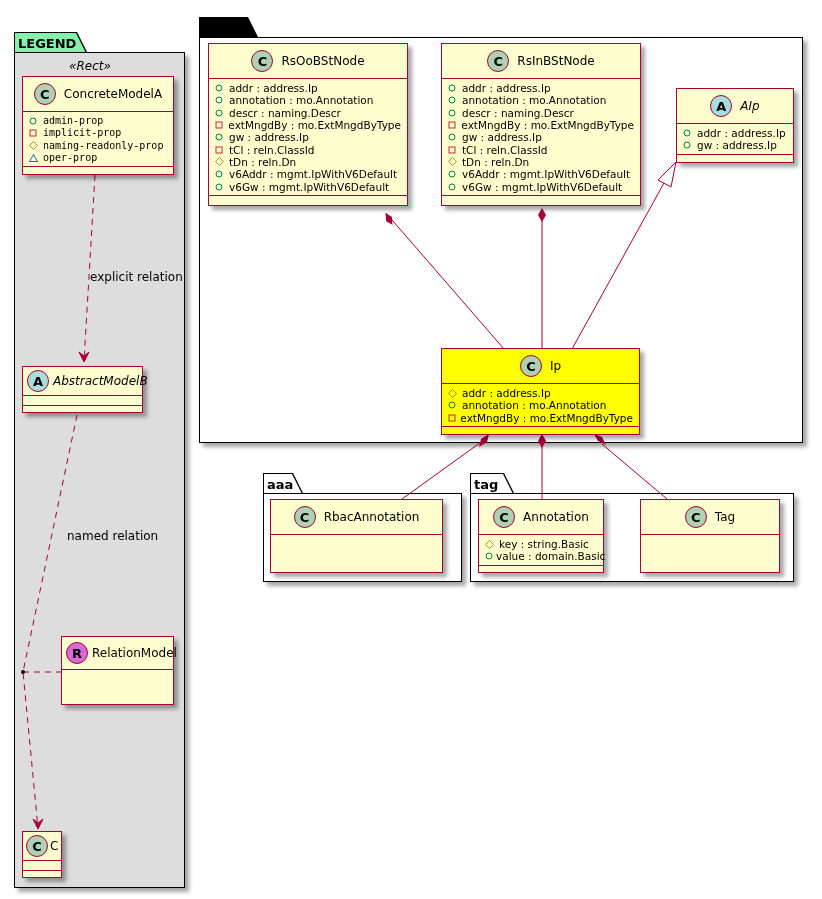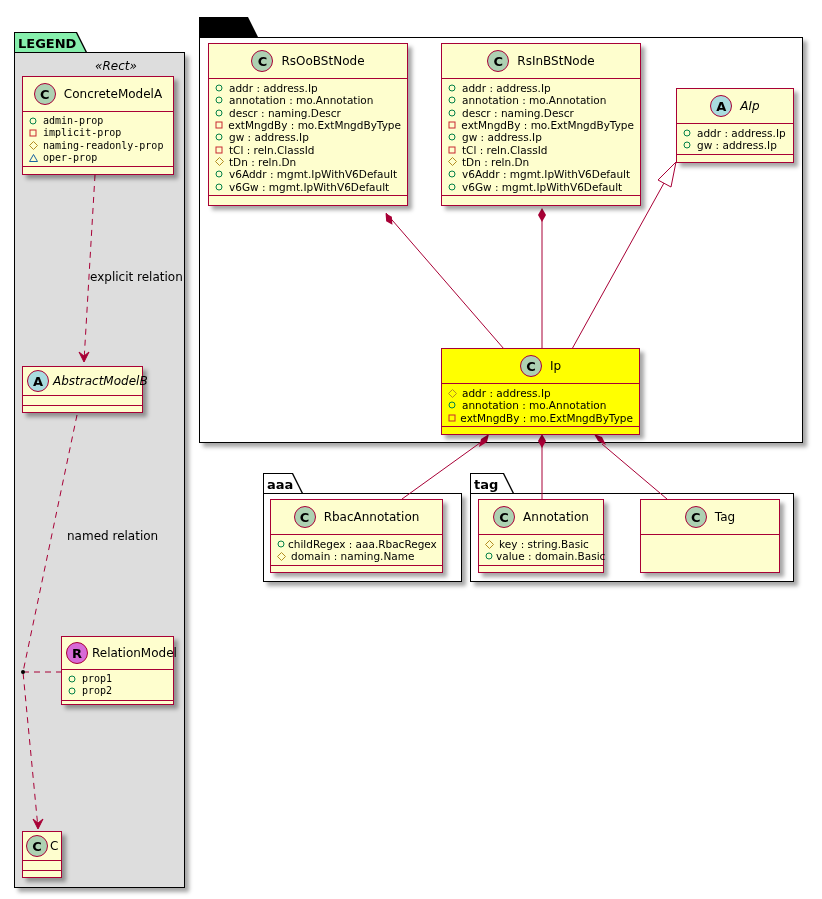--- a/index.html
+++ b/index.html
@@ -38,21 +38,21 @@
   .stereo { position:absolute; font-style:italic; font-size:12px; color:#000; }
   .rel-label { position:absolute; font-size:12px; color:#000; white-space:nowrap; }
 </style>
 </head>
 <body>
 
 <div class="legend">
   <div class="pkg-tab-bg" style="left:14px;top:32px;width:73px;"></div>
   <div class="pkg-tab" style="left:15px;top:33px;width:71px;border:none;background:#86efac;">LEGEND</div>
   <div class="pkg-body" style="left:14px;top:52px;width:171px;height:836px;"></div>
-  <div class="stereo" style="left:95px;top:59px;text-align:center;">«Rect»</div>
+  <div class="stereo" style="left:69px;top:59px;text-align:center;">«Rect»</div>
 </div>
 
 <div>
   <div class="pkg-tab-bg" style="left:199px;top:17px;width:59px;"></div>
   <div class="pkg-tab" style="left:200px;top:18px;width:57px;border:none;margin-top:26px;">mgmt</div>
   <div class="pkg-body" style="left:199px;top:37px;width:604px;height:406px;"></div>
 </div>
 
 <div>
   <div class="pkg-tab-bg" style="left:263px;top:473px;width:40px;"></div>
@@ -166,38 +166,20 @@
 </div>
 
 <div class="rel-label" style="left:90px;top:270px;">explicit relation</div>
 <div class="rel-label" style="left:67px;top:529px;">named relation</div>
 
 <div class="cls" style="left:61px;top:636px;width:113px;height:69px;">
   <div class="cls-head left" style="height:32px;">
     <span class="badge r">R</span>
     <span>RelationModel</span>
   </div>
-  <div class="attrs" style="font-family:'DejaVu Sans Mono', monospace;font-size:10px;">
-      <div class="attr">
-        <span class="vis">
-          <svg width="8" height="8">
-            <circle cx="4" cy="4" r="3" fill="none" stroke="#038048" stroke-width="1"></circle>
-          </svg>
-        </span>
-        <span>prop1</span>
-      </div>
-      <div class="attr">
-        <span class="vis">
-          <svg width="8" height="8">
-            <circle cx="4" cy="4" r="3" fill="none" stroke="#038048" stroke-width="1"></circle>
-          </svg>
-        </span>
-        <span>prop2</span>
-      </div>
-    </div>
   <div class="methods"></div>
 </div>
 
 <div class="cls" style="left:22px;top:831px;width:40px;height:47px;">
   <div class="cls-head left small" style="gap:2px;padding-left:3px;">
     <span class="badge c">C</span>
     <span>C</span>
   </div>
   <div class="attrs empty"></div>
   <div class="methods"></div>
@@ -425,53 +407,35 @@
       </div>
     </div>
   <div class="methods"></div>
 </div>
 
 <div class="cls" style="left:270px;top:499px;width:173px;height:74px;">
   <div class="cls-head">
     <span class="badge c">C</span>
     <span>RbacAnnotation</span>
   </div>
+  <div class="methods"></div>
+</div>
+
+<div class="cls" style="left:478px;top:499px;width:126px;height:74px;">
+  <div class="cls-head">
+    <span class="badge c">C</span>
+    <span>Annotation</span>
+  </div>
   <div class="attrs">
-      <div class="attr">
-        <span class="vis">
-          <svg width="8" height="8">
-            <circle cx="4" cy="4" r="3" fill="none" stroke="#038048" stroke-width="1"></circle>
-          </svg>
-        </span>
-        <span>childRegex : aaa.RbacRegex</span>
-      </div>
       <div class="attr">
         <span class="vis">
           <svg width="9" height="9">
             <path d="M4.5,0.5 L8.5,4.5 L4.5,8.5 L0.5,4.5 Z" fill="none" stroke="#b38d22" stroke-width="1"></path>
           </svg>
         </span>
-        <span>domain : naming.Name</span>
-      </div>
-    </div>
-  <div class="methods"></div>
-</div>
-
-<div class="cls" style="left:478px;top:499px;width:126px;height:74px;">
-  <div class="cls-head">
-    <span class="badge c">C</span>
-    <span>Annotation</span>
-  </div>
-  <div class="attrs">
-      <div class="attr">
-        <span class="vis">
-          <svg width="9" height="9">
-            <path d="M4.5,0.5 L8.5,4.5 L4.5,8.5 L0.5,4.5 Z" fill="none" stroke="#b38d22" stroke-width="1"></path>
-          </svg>
-        </span>
         <span>key : string.Basic</span>
       </div>
       <div class="attr">
         <span class="vis">
           <svg width="8" height="8">
             <circle cx="4" cy="4" r="3" fill="none" stroke="#038048" stroke-width="1"></circle>
           </svg>
         </span>
         <span>value : domain.Basic</span>
       </div>

